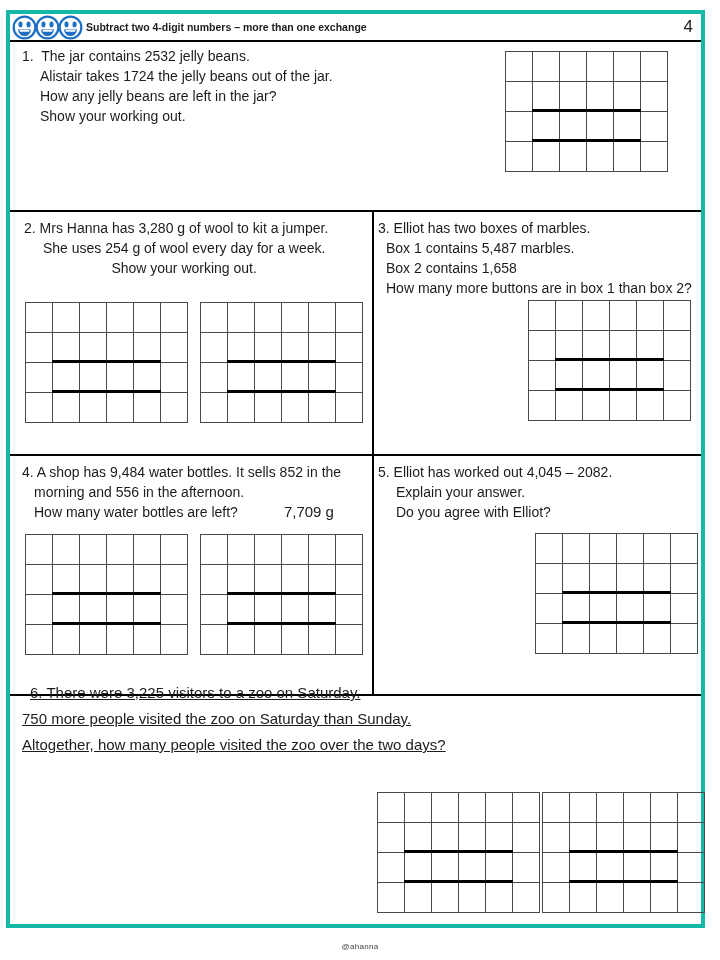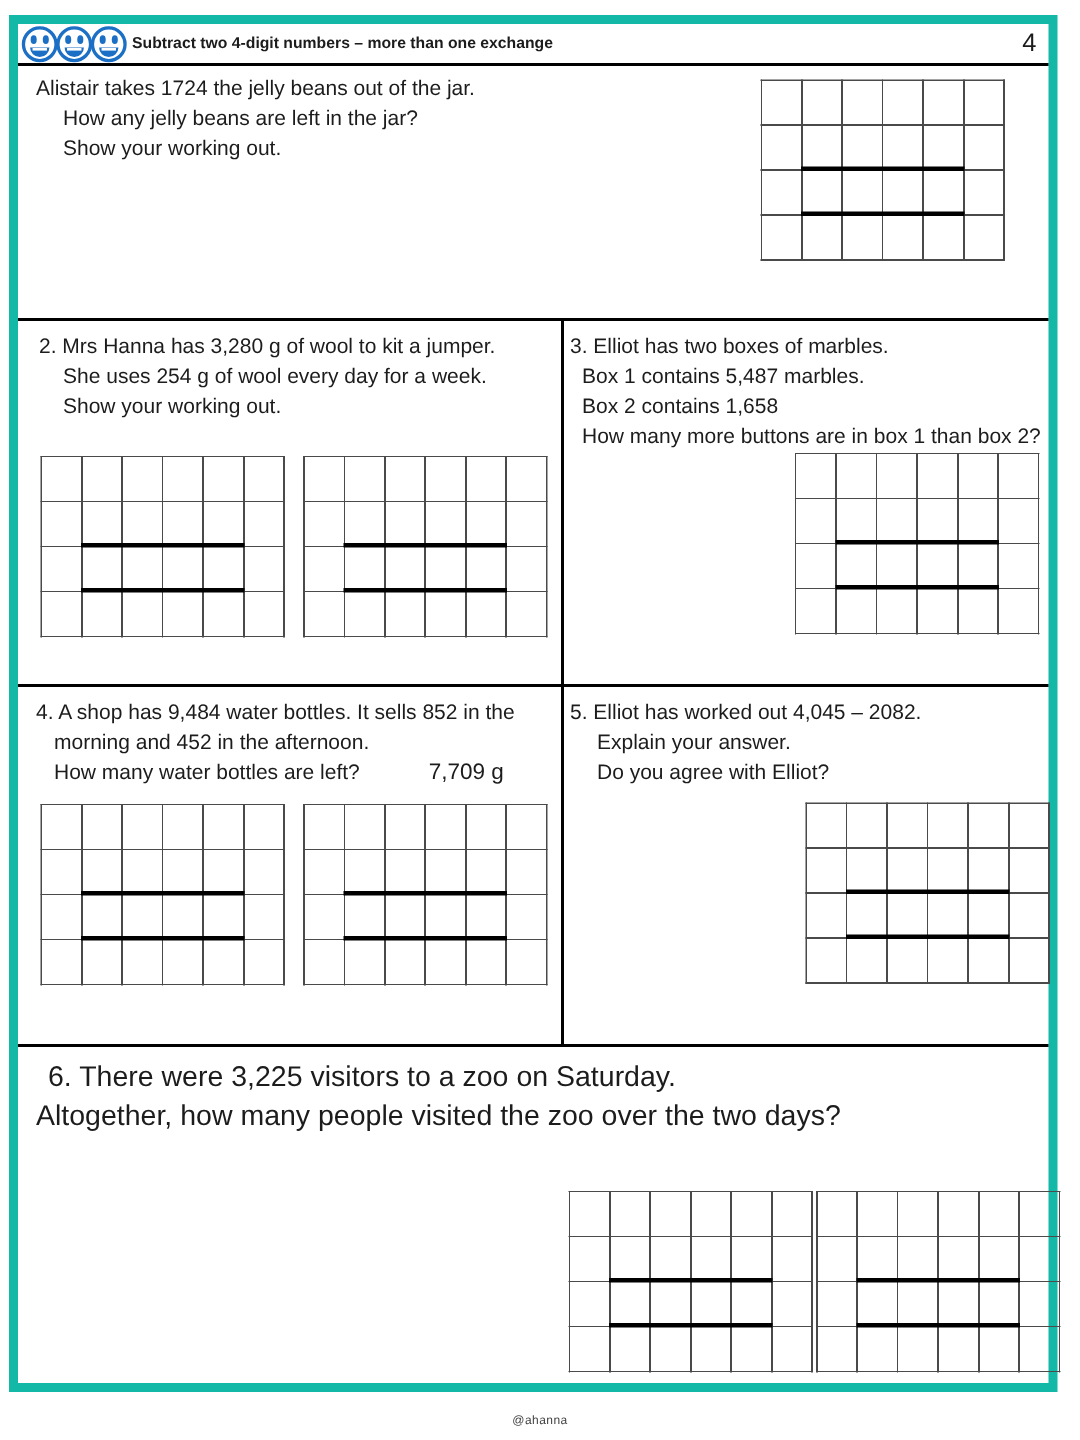--- a/index.html
+++ b/index.html
@@ -3,43 +3,43 @@
 <meta charset="utf-8">
 <style>
   * { box-sizing: border-box; margin: 0; padding: 0; }
   body { background: #fff; }
   .page {
     position: relative; width: 720px; height: 960px; background: #fff;
     font-family: "Liberation Sans", sans-serif; color: #1c1c1c; overflow: hidden;
   }
   .sheet {
     position: absolute; left: 6px; top: 10px; width: 699px; height: 918px;
-    border: 6px solid #14b8a6; background: #fff;
+    border: 4px solid #14b8a6; background: #fff;
   }
   
   .header {
     position: absolute; left: 0; top: 0; width: 100%; height: 28px;
     border-bottom: 2px solid #000; display: flex; align-items: center;
   }
   .smileys { display: flex; align-items: center; padding-left: 2px; }
   .smiley { width: 25px; height: 25px; margin-right: -2px; }
   .title { font-size: 10.5px; font-weight: bold; margin-left: 5px; white-space: pre; }
   .pagenum { position: absolute; right: 8px; top: 3px; font-size: 17px; }
   
   .hline { position: absolute; left: 0; width: 100%; height: 2px; background: #000; }
   .vline { position: absolute; left: 362px; top: 198px; width: 2px; height: 482px; background: #000; }
   
   .qtext { position: absolute; font-size: 14px; line-height: 20px; }
   .qtext .line { white-space: pre; }
   .q1 { left: 12px; top: 32px; }
-  .q2 { left: 14px; top: 204px; }
+  .q2 { left: 14px; top: 204px; text-align: center; }
   .q3 { left: 368px; top: 204px; }
   .q4 { left: 12px; top: 448px; }
   .q5 { left: 368px; top: 448px; }
-  .q6 { left: 12px; top: 690px; font-size: 19px; line-height: 26px; }
+  .q6 { left: 12px; top: 666px; font-size: 15px; line-height: 26px; text-decoration: underline; }
   .q1 .line + .line { padding-left: 18px; }
   .q2 .line + .line { padding-left: 16px; }
   .q3 .line + .line { padding-left: 8px; }
   .q4 .line + .line { padding-left: 12px; }
   .q5 .line + .line { padding-left: 18px; }
   .q6 .line:first-child { padding-left: 8px; }
   .annotation { display: inline-block; margin-left: 46px; font-size: 15px; }
   
   .grid {
     position: absolute; width: 163px; height: 121px;
@@ -88,20 +88,21 @@
       <div class="title">Subtract two 4-digit numbers – more than one exchange</div>
       <div class="pagenum">4</div>
     </div>
 
     <div class="hline" style="top:196px"></div>
     <div class="hline" style="top:440px"></div>
     <div class="hline" style="top:680px"></div>
     <div class="vline"></div>
 
     <div class="qtext q1">
+      <div class="line">1.  The jar contains 2532 jelly beans.</div>
       <div class="line">Alistair takes 1724 the jelly beans out of the jar.</div>
       <div class="line">How any jelly beans are left in the jar?</div>
       <div class="line">Show your working out.</div>
     </div>
     <div class="grid" style="left:495px;top:37px">
       <div class="bold b1"></div>
       <div class="bold b2"></div>
     </div>
 
     <div class="qtext q2">
@@ -124,21 +125,21 @@
       <div class="line">Box 2 contains 1,658</div>
       <div class="line">How many more buttons are in box 1 than box 2?</div>
     </div>
     <div class="grid" style="left:518px;top:286px">
       <div class="bold b1"></div>
       <div class="bold b2"></div>
     </div>
 
     <div class="qtext q4">
       <div class="line">4. A shop has 9,484 water bottles. It sells 852 in the</div>
-      <div class="line">morning and 452 in the afternoon.</div>
+      <div class="line">morning and 556 in the afternoon.</div>
       <div class="line"><span>How many water bottles are left?</span><span class="annotation">7,709 g</span></div>
     </div>
     <div class="grid" style="left:15px;top:520px">
       <div class="bold b1"></div>
       <div class="bold b2"></div>
     </div>
     <div class="grid" style="left:190px;top:520px">
       <div class="bold b1"></div>
       <div class="bold b2"></div>
     </div>
@@ -148,20 +149,21 @@
       <div class="line">Explain your answer.</div>
       <div class="line">Do you agree with Elliot?</div>
     </div>
     <div class="grid" style="left:525px;top:519px">
       <div class="bold b1"></div>
       <div class="bold b2"></div>
     </div>
 
     <div class="qtext q6">
       <div class="line">6. There were 3,225 visitors to a zoo on Saturday.</div>
+      <div class="line">750 more people visited the zoo on Saturday than Sunday.</div>
       <div class="line">Altogether, how many people visited the zoo over the two days?</div>
     </div>
     <div class="grid" style="left:367px;top:778px">
       <div class="bold b1"></div>
       <div class="bold b2"></div>
     </div>
     <div class="grid" style="left:532px;top:778px">
       <div class="bold b1"></div>
       <div class="bold b2"></div>
     </div>

